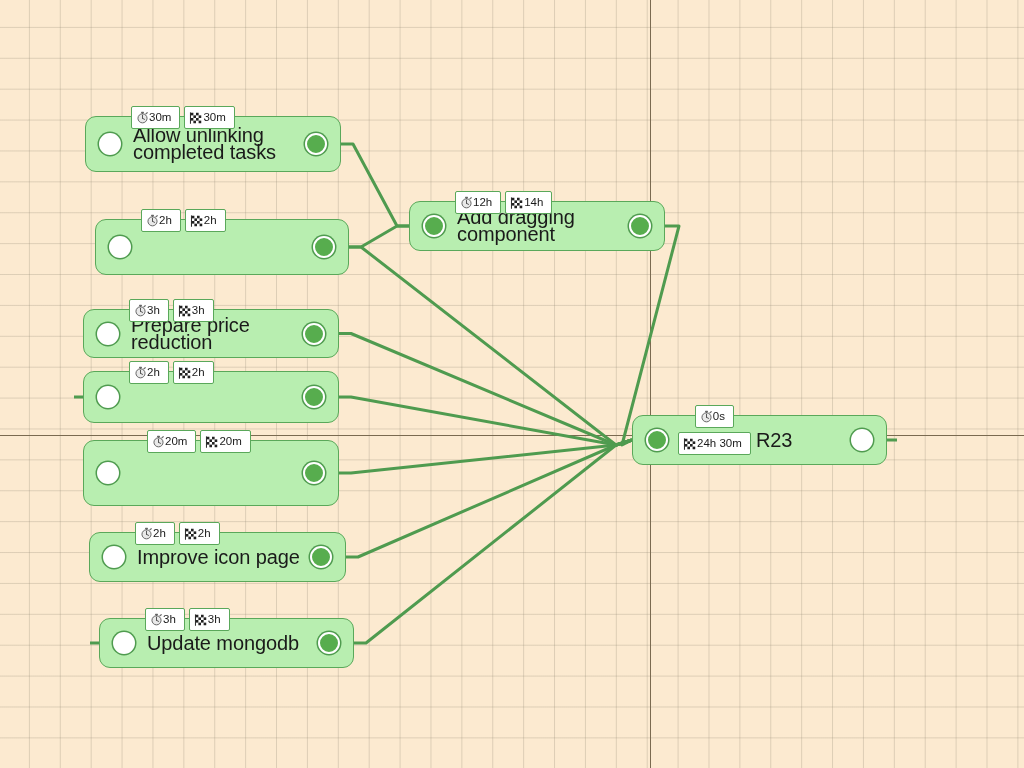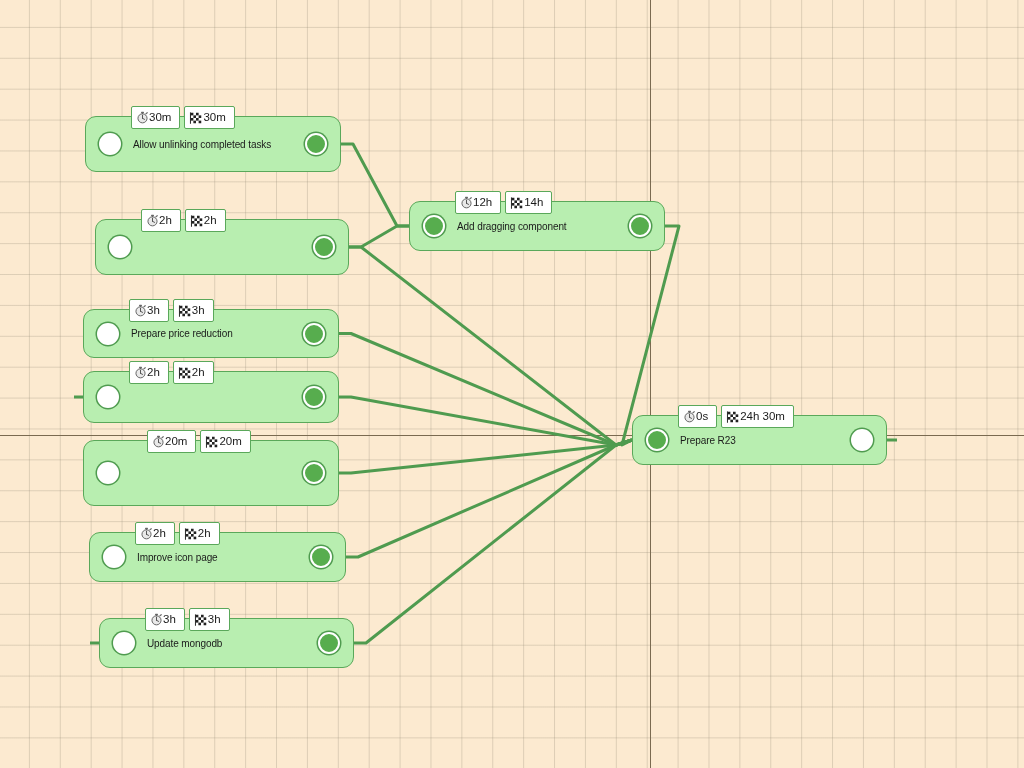--- a/index.html
+++ b/index.html
@@ -69,21 +69,21 @@
     box-shadow: 0 0 0 1.5px #4f9b4f;
     flex: 0 0 auto;
   }
   .port.filled {
     background: #57ad4e;
   }
   .port.left  { margin-left: 13px; }
   .port.right { margin-left: auto; margin-right: 13px; }
 
   .node-title {
-    font-size: 10px;
+    font-size: 20px;
     line-height: 17px;
     color: #1a1a1a;
     margin-left: 12px;
     margin-right: 10px;
     max-width: 200px;
     word-wrap: break-word;
     letter-spacing: -0.1px;
   }
 
   
@@ -392,21 +392,21 @@
               <rect x="1.1" y="1.6" width="1.1" height="13" fill="#222"></rect>
             </svg>
             <span class="badge-text">14h</span>
           </div>
         </div>
       </div>
       <div class="node" style="left: 632px; top: 415px; width: 255px; height: 50px;">
         <div class="port left filled"></div>
         <div class="node-title">Prepare R23</div>
         <div class="port right"></div>
-        <div class="badges" style="left: 45px;">
+        <div class="badges" style="left: 45px; flex-direction: column;">
           <div class="badge">
             <svg width="13" height="13" viewBox="0 0 16 16">
               <circle cx="8" cy="9" r="5.6" fill="#e9e9e9" stroke="#555" stroke-width="1.1"></circle>
               <rect x="6.2" y="0.9" width="3.6" height="1.7" rx="0.5" fill="#666"></rect>
               <rect x="7.2" y="2.2" width="1.6" height="1.8" fill="#666"></rect>
               <path d="M12.1 3.6 L13.8 2.1" stroke="#666" stroke-width="1.4" stroke-linecap="round"></path>
               <path d="M8 9 L8 5.4" stroke="#444" stroke-width="1.1" stroke-linecap="round"></path>
               <path d="M8 9 L10.5 10.3" stroke="#444" stroke-width="1.1" stroke-linecap="round"></path>
             </svg>
             <span class="badge-text">0s</span>

